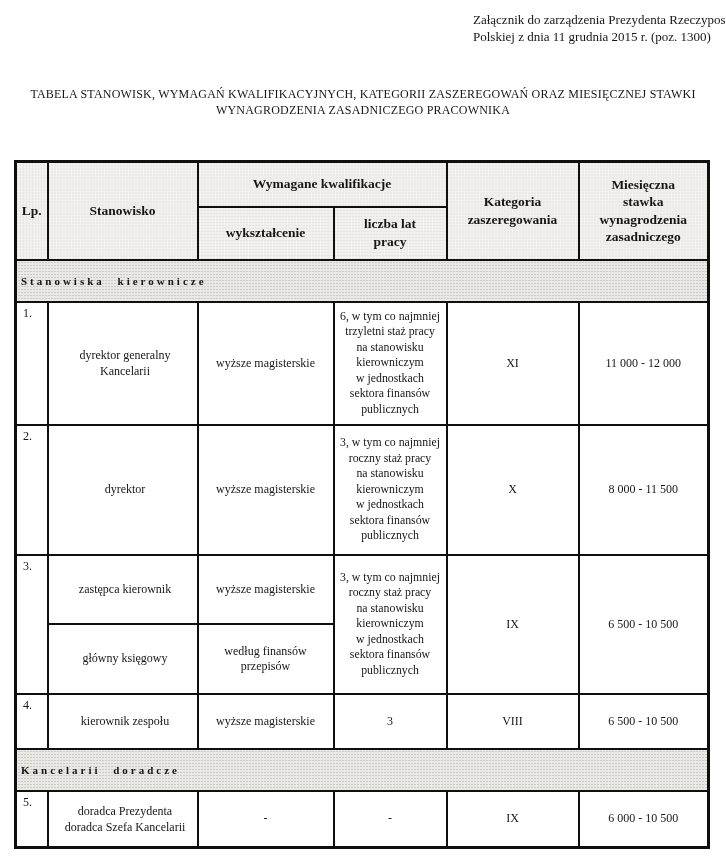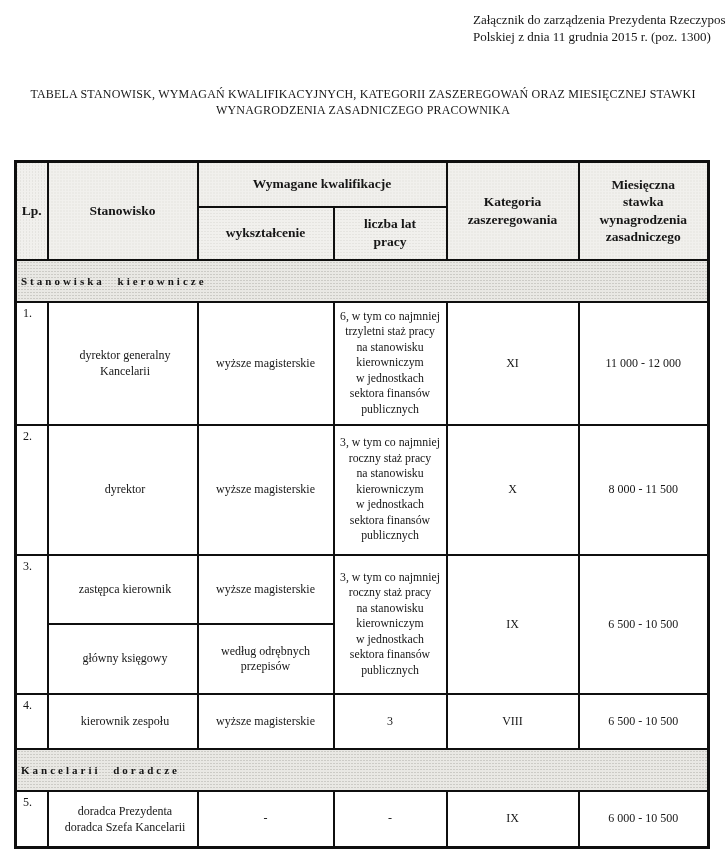--- a/index.html
+++ b/index.html
@@ -181,21 +181,21 @@
 na stanowisku
 kierowniczym
 w jednostkach
 sektora finansów
 publicznych</td>
     <td rowspan="2">IX</td>
     <td rowspan="2">6 500 - 10 500</td>
   </tr>
   <tr class="tr-r3b">
     <td class="cell-stanowisko">główny księgowy</td>
-    <td style="white-space:pre-line">według odrębnych
+    <td style="white-space:pre-line">według finansów
 przepisów</td>
   </tr>
 
   <tr class="tr-r4">
     <td class="cell-lp">4.</td>
     <td class="cell-stanowisko">kierownik zespołu</td>
     <td>wyższe magisterskie</td>
     <td>3</td>
     <td>VIII</td>
     <td>6 500 - 10 500</td>

